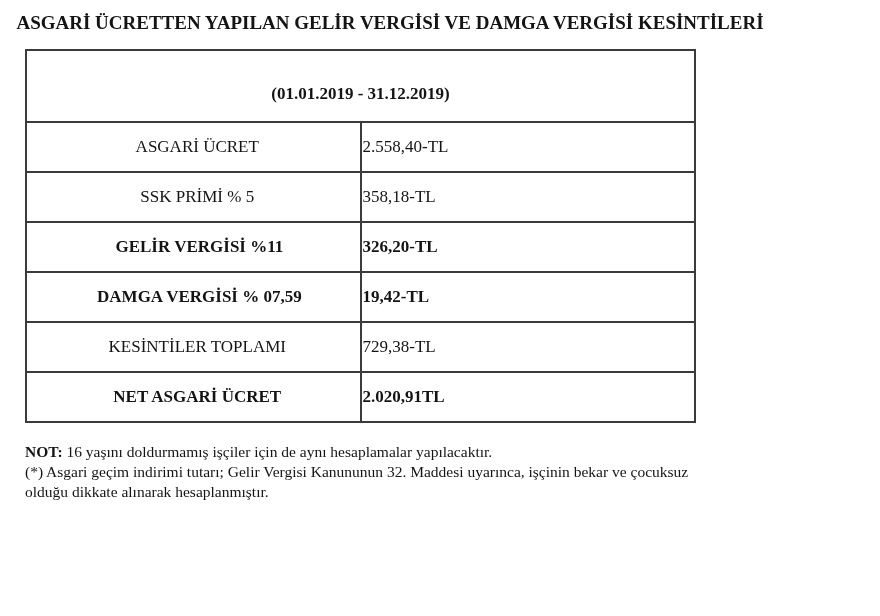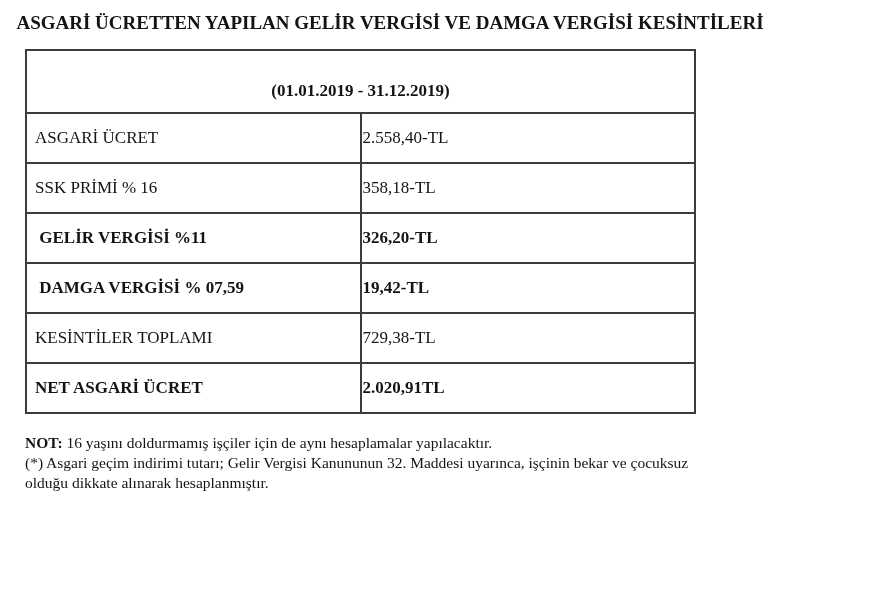--- a/index.html
+++ b/index.html
@@ -27,33 +27,34 @@
     margin: 15px 0 0 25px;
     width: 671px;
   }
   table.tax-table th,
   table.tax-table td {
     border: 2px solid #3b3b3b;
     font-size: 17px;
     overflow: hidden;
   }
   th.period-cell {
-    height: 63px;
+    height: 72px;
     vertical-align: bottom;
-    padding: 0 0 11px 0;
+    padding: 0 0 17px 0;
     text-align: center;
     font-weight: bold;
     font-size: 16px;
   }
   tr.data-row { height: 50px; }
   td.label-cell {
     width: 375px;
     padding: 0 0 0 8px;
     white-space: pre-wrap;
     vertical-align: middle;
+    text-align: center;
   }
   td.value-cell {
     text-align: left;
     vertical-align: middle;
   }
   tr.bold-row td { font-weight: bold; }
 
   .notes {
     margin: 19px 0 0 25px;
     max-width: 702px;
@@ -76,21 +77,21 @@
       <tr class="header-row">
         <th class="period-cell" colspan="2">(01.01.2019 - 31.12.2019)</th>
       </tr>
 
       <tr class="data-row">
         <td class="label-cell">ASGARİ ÜCRET</td>
         <td class="value-cell">2.558,40-TL</td>
       </tr>
 
       <tr class="data-row">
-        <td class="label-cell">SSK PRİMİ % 16</td>
+        <td class="label-cell">SSK PRİMİ % 5</td>
         <td class="value-cell">358,18-TL</td>
       </tr>
 
 
       <tr class="data-row bold-row">
         <td class="label-cell"> GELİR VERGİSİ %11</td>
         <td class="value-cell">326,20-TL</td>
       </tr>
 
 

